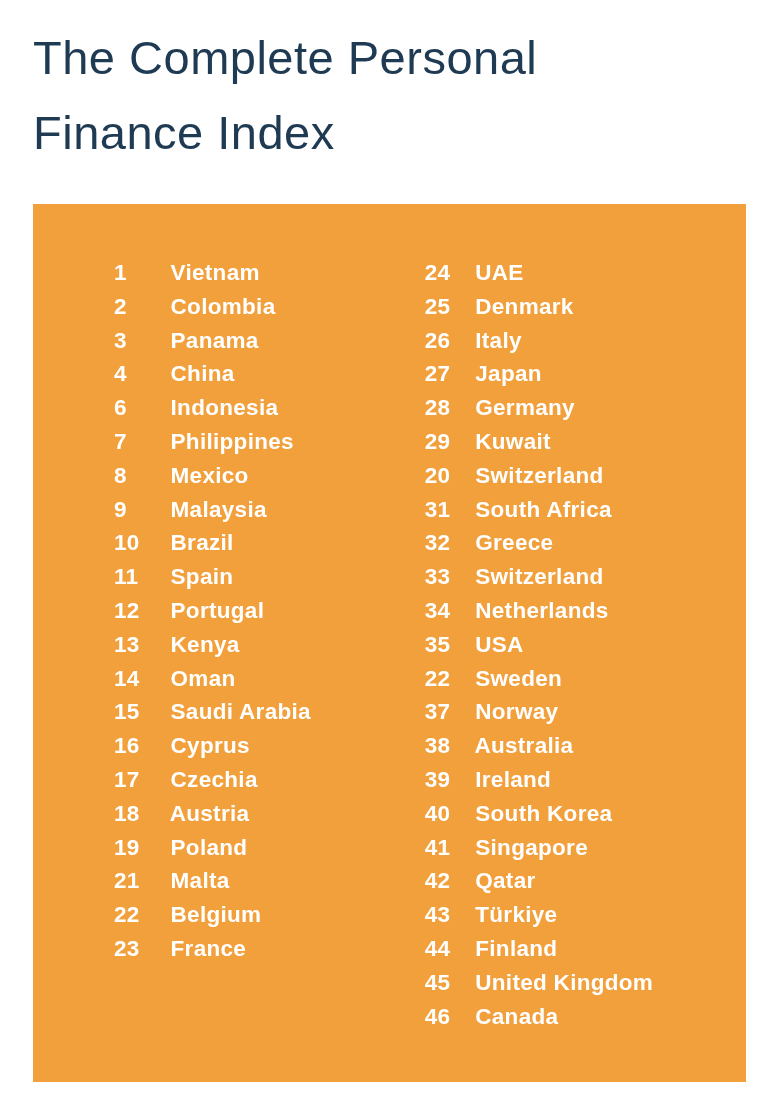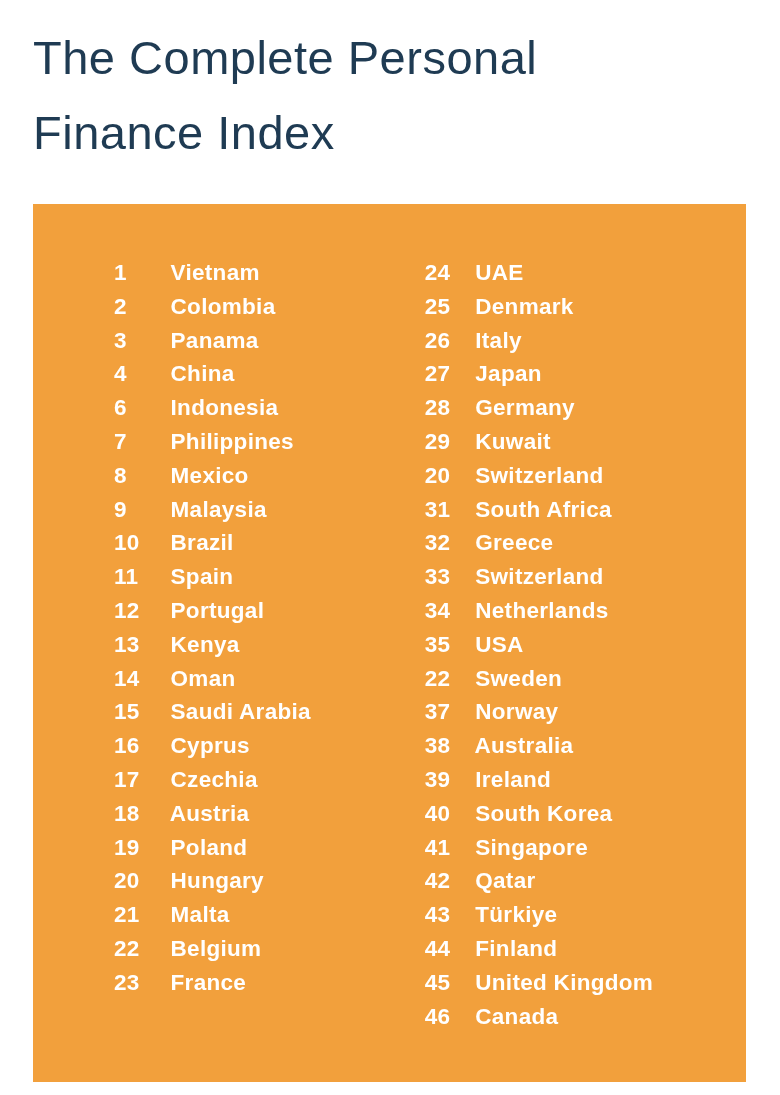--- a/index.html
+++ b/index.html
@@ -150,24 +150,20 @@
   <li class="row">
     <span class="rank">18</span>
     <span class="country">Austria</span>
   </li>
 
   <li class="row">
     <span class="rank">19</span>
     <span class="country">Poland</span>
   </li>
 
-  <li class="row">
-    <span class="rank">20</span>
-    <span class="country">Hungary</span>
-  </li>
 
   <li class="row">
     <span class="rank">21</span>
     <span class="country">Malta</span>
   </li>
 
   <li class="row">
     <span class="rank">22</span>
     <span class="country">Belgium</span>
   </li>

